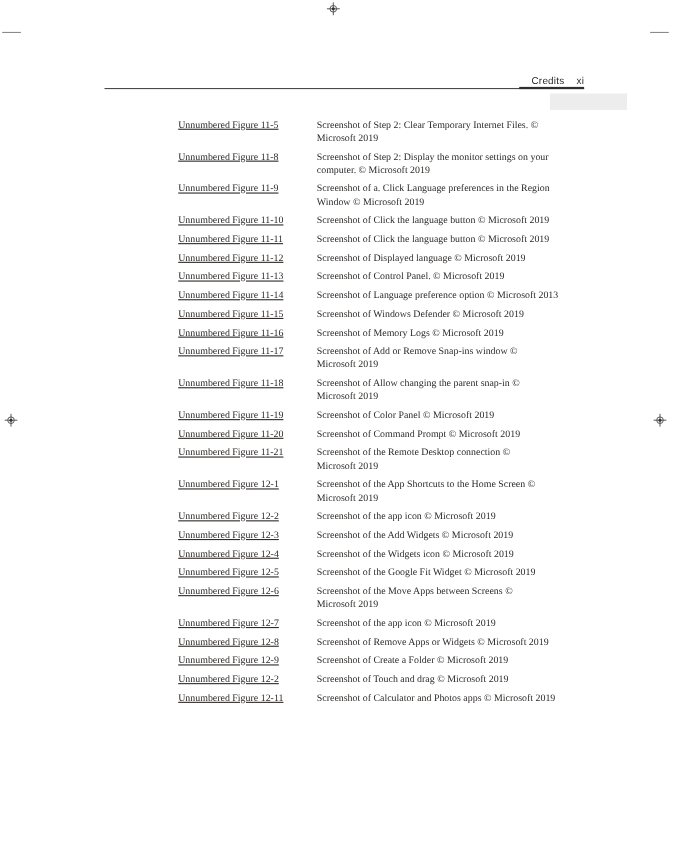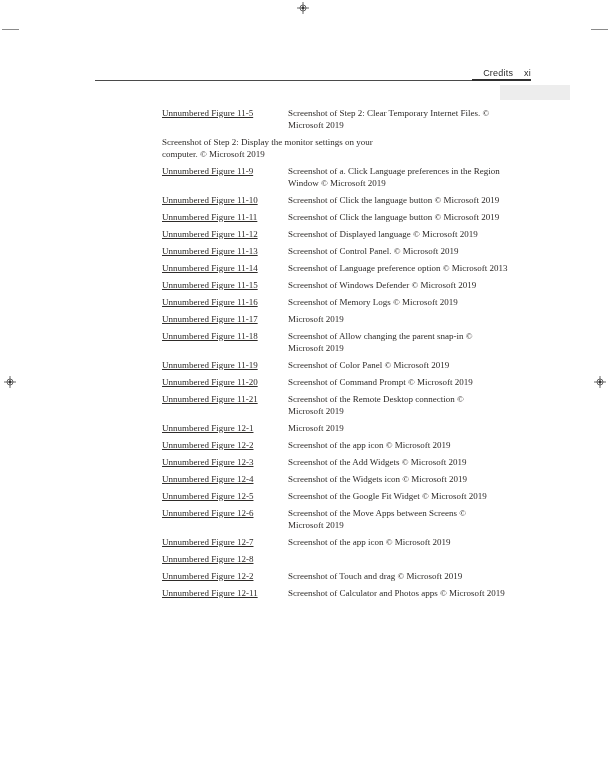--- a/index.html
+++ b/index.html
@@ -110,20 +110,21 @@
   <div class="entries" id="entries">
     <div class="entry">
       <div class="entry-label">Unnumbered Figure 11-5</div>
       <div class="entry-desc">
           <div>Screenshot of Step 2: Clear Temporary Internet Files. ©</div>
           <div>Microsoft 2019</div>
         </div>
     </div>
 
     <div class="entry">
+      <div class="entry-label">Unnumbered Figure 11-8</div>
       <div class="entry-desc">
           <div>Screenshot of Step 2: Display the monitor settings on your</div>
           <div>computer. © Microsoft 2019</div>
         </div>
     </div>
 
     <div class="entry">
       <div class="entry-label">Unnumbered Figure 11-9</div>
       <div class="entry-desc">
           <div>Screenshot of a. Click Language preferences in the Region</div>
@@ -176,20 +177,21 @@
     <div class="entry">
       <div class="entry-label">Unnumbered Figure 11-16</div>
       <div class="entry-desc">
           <div>Screenshot of Memory Logs © Microsoft 2019</div>
         </div>
     </div>
 
     <div class="entry">
       <div class="entry-label">Unnumbered Figure 11-17</div>
       <div class="entry-desc">
+          <div>Screenshot of Add or Remove Snap-ins window ©</div>
           <div>Microsoft 2019</div>
         </div>
     </div>
 
     <div class="entry">
       <div class="entry-label">Unnumbered Figure 11-18</div>
       <div class="entry-desc">
           <div>Screenshot of Allow changing the parent snap-in ©</div>
           <div>Microsoft 2019</div>
         </div>
@@ -213,20 +215,21 @@
       <div class="entry-label">Unnumbered Figure 11-21</div>
       <div class="entry-desc">
           <div>Screenshot of the Remote Desktop connection ©</div>
           <div>Microsoft 2019</div>
         </div>
     </div>
 
     <div class="entry">
       <div class="entry-label">Unnumbered Figure 12-1</div>
       <div class="entry-desc">
+          <div>Screenshot of the App Shortcuts to the Home Screen ©</div>
           <div>Microsoft 2019</div>
         </div>
     </div>
 
     <div class="entry">
       <div class="entry-label">Unnumbered Figure 12-2</div>
       <div class="entry-desc">
           <div>Screenshot of the app icon © Microsoft 2019</div>
         </div>
     </div>
@@ -262,22 +265,31 @@
 
     <div class="entry">
       <div class="entry-label">Unnumbered Figure 12-7</div>
       <div class="entry-desc">
           <div>Screenshot of the app icon © Microsoft 2019</div>
         </div>
     </div>
 
     <div class="entry">
       <div class="entry-label">Unnumbered Figure 12-8</div>
-    </div>
-
+      <div class="entry-desc">
+          <div>Screenshot of Remove Apps or Widgets © Microsoft 2019</div>
+        </div>
+    </div>
+
+    <div class="entry">
+      <div class="entry-label">Unnumbered Figure 12-9</div>
+      <div class="entry-desc">
+          <div>Screenshot of Create a Folder © Microsoft 2019</div>
+        </div>
+    </div>
 
     <div class="entry">
       <div class="entry-label">Unnumbered Figure 12-2</div>
       <div class="entry-desc">
           <div>Screenshot of Touch and drag © Microsoft 2019</div>
         </div>
     </div>
 
     <div class="entry">
       <div class="entry-label">Unnumbered Figure 12-11</div>

